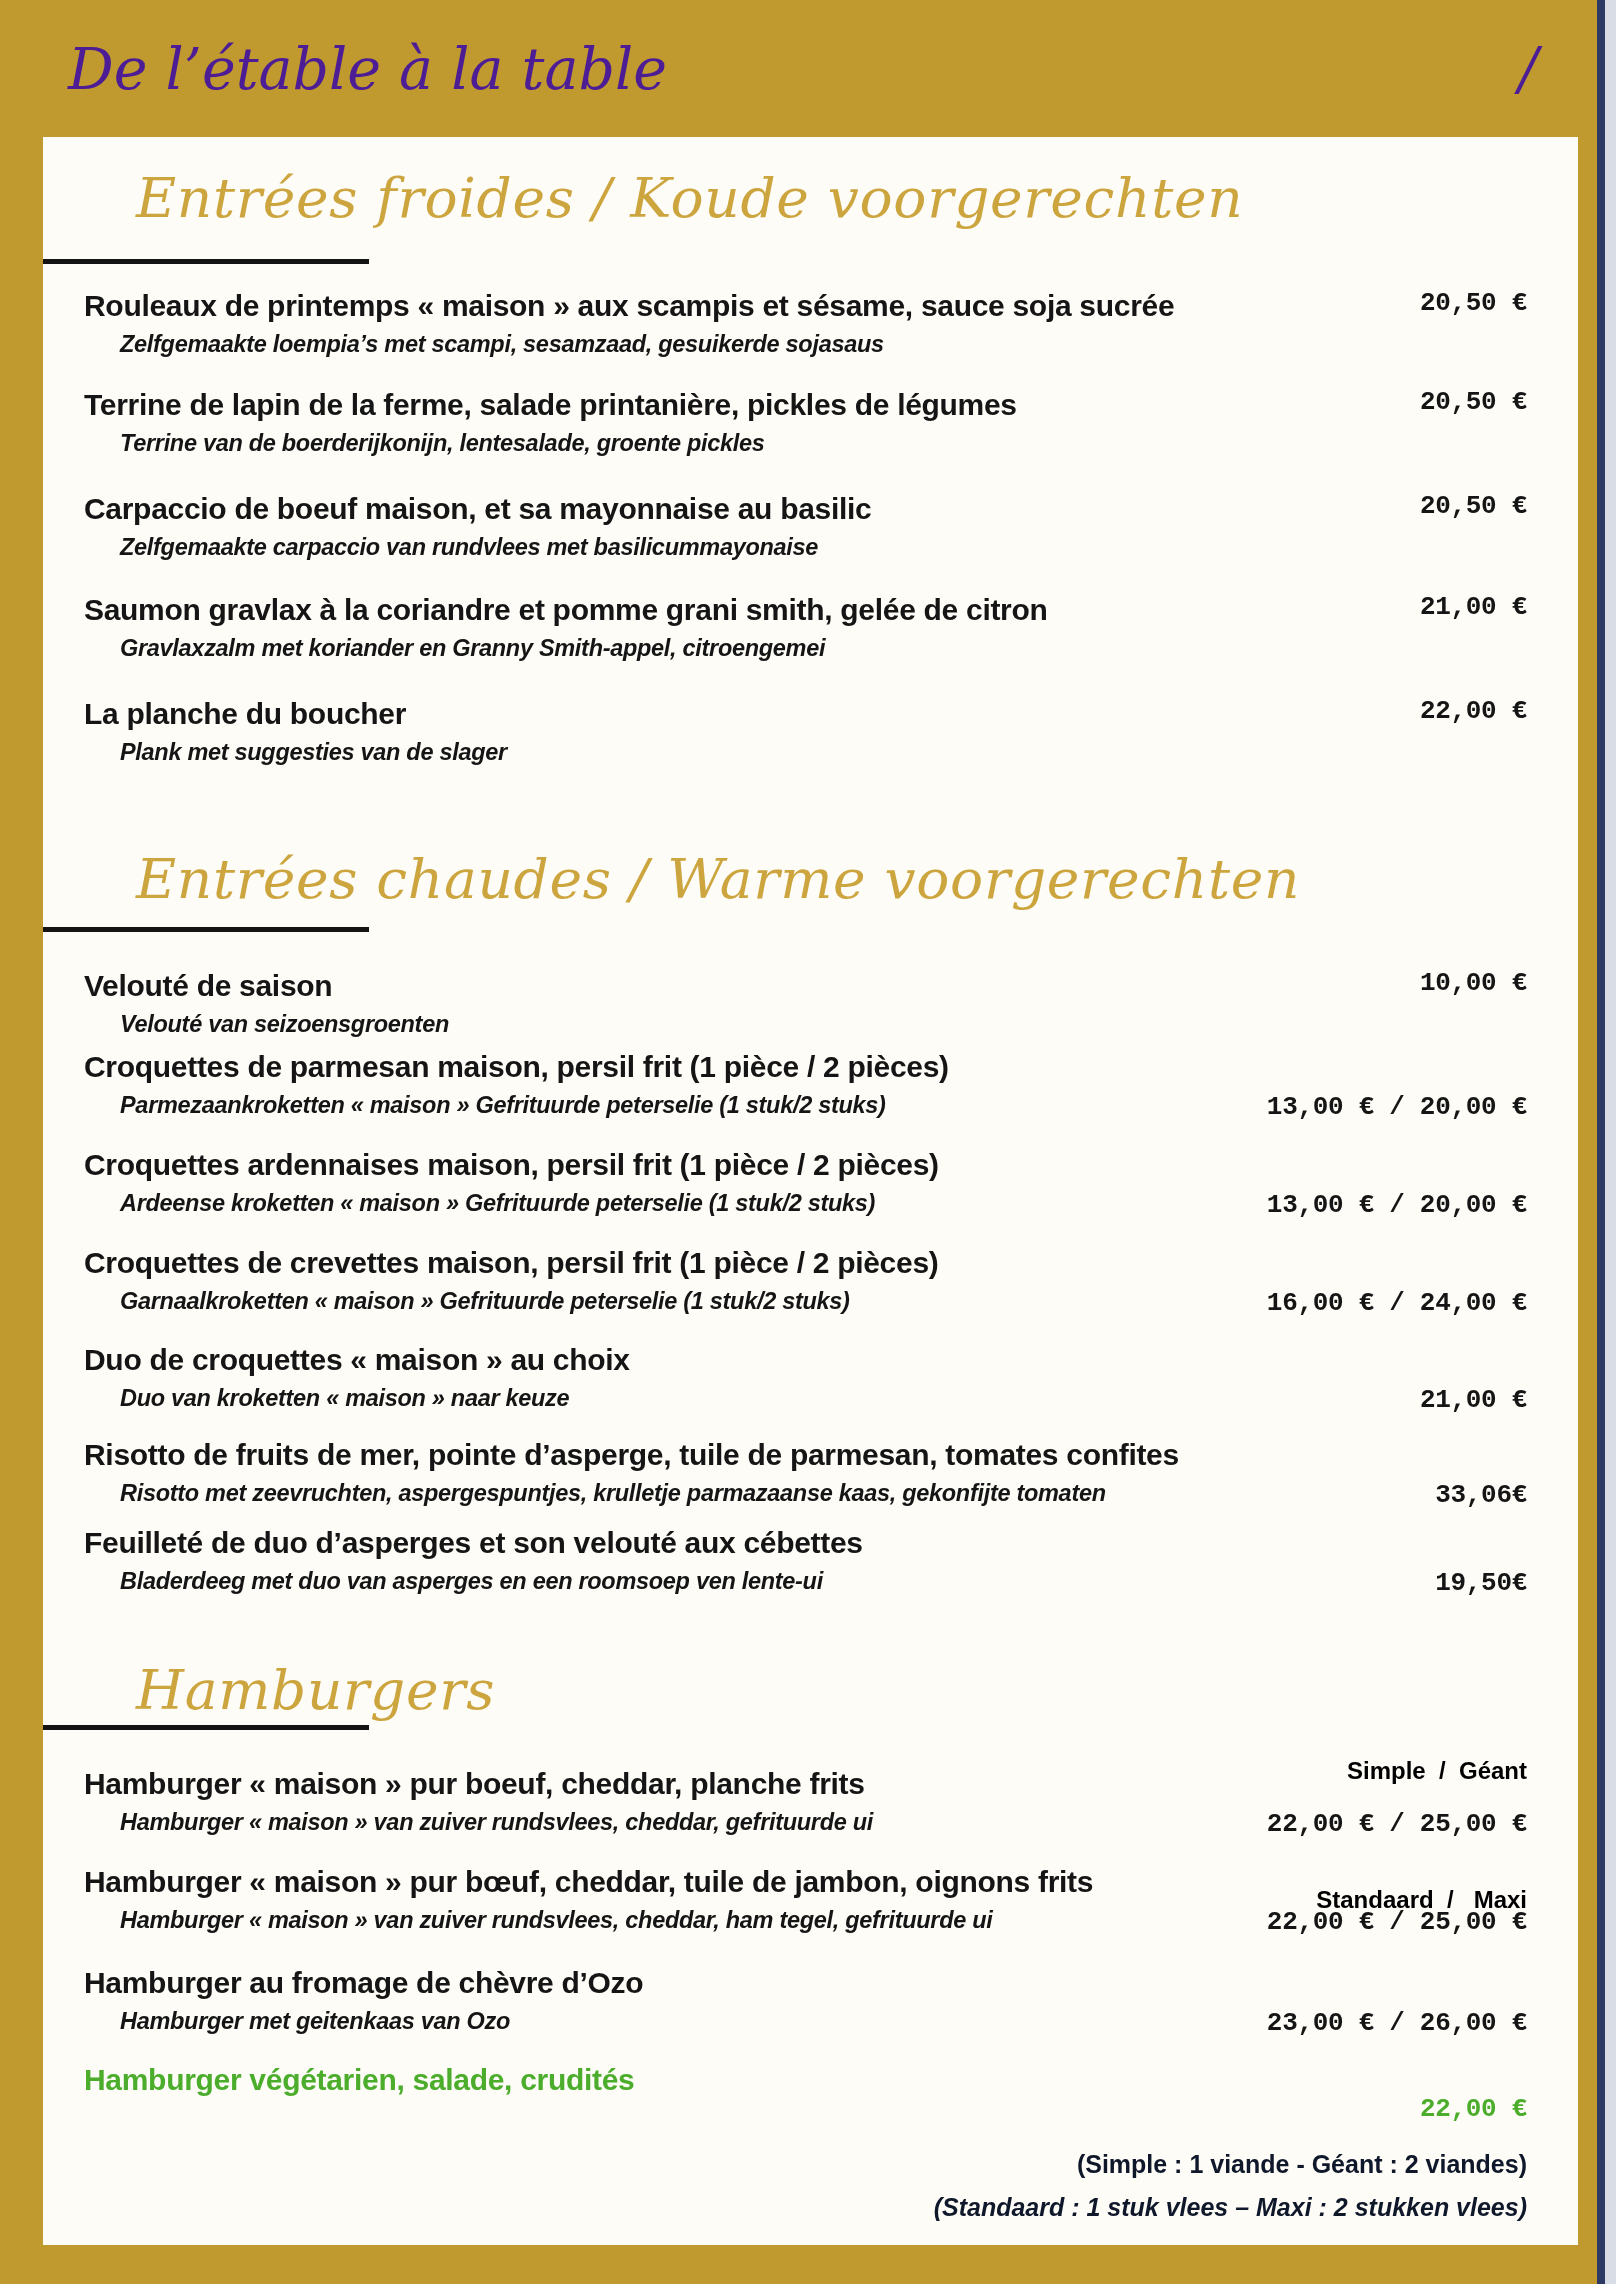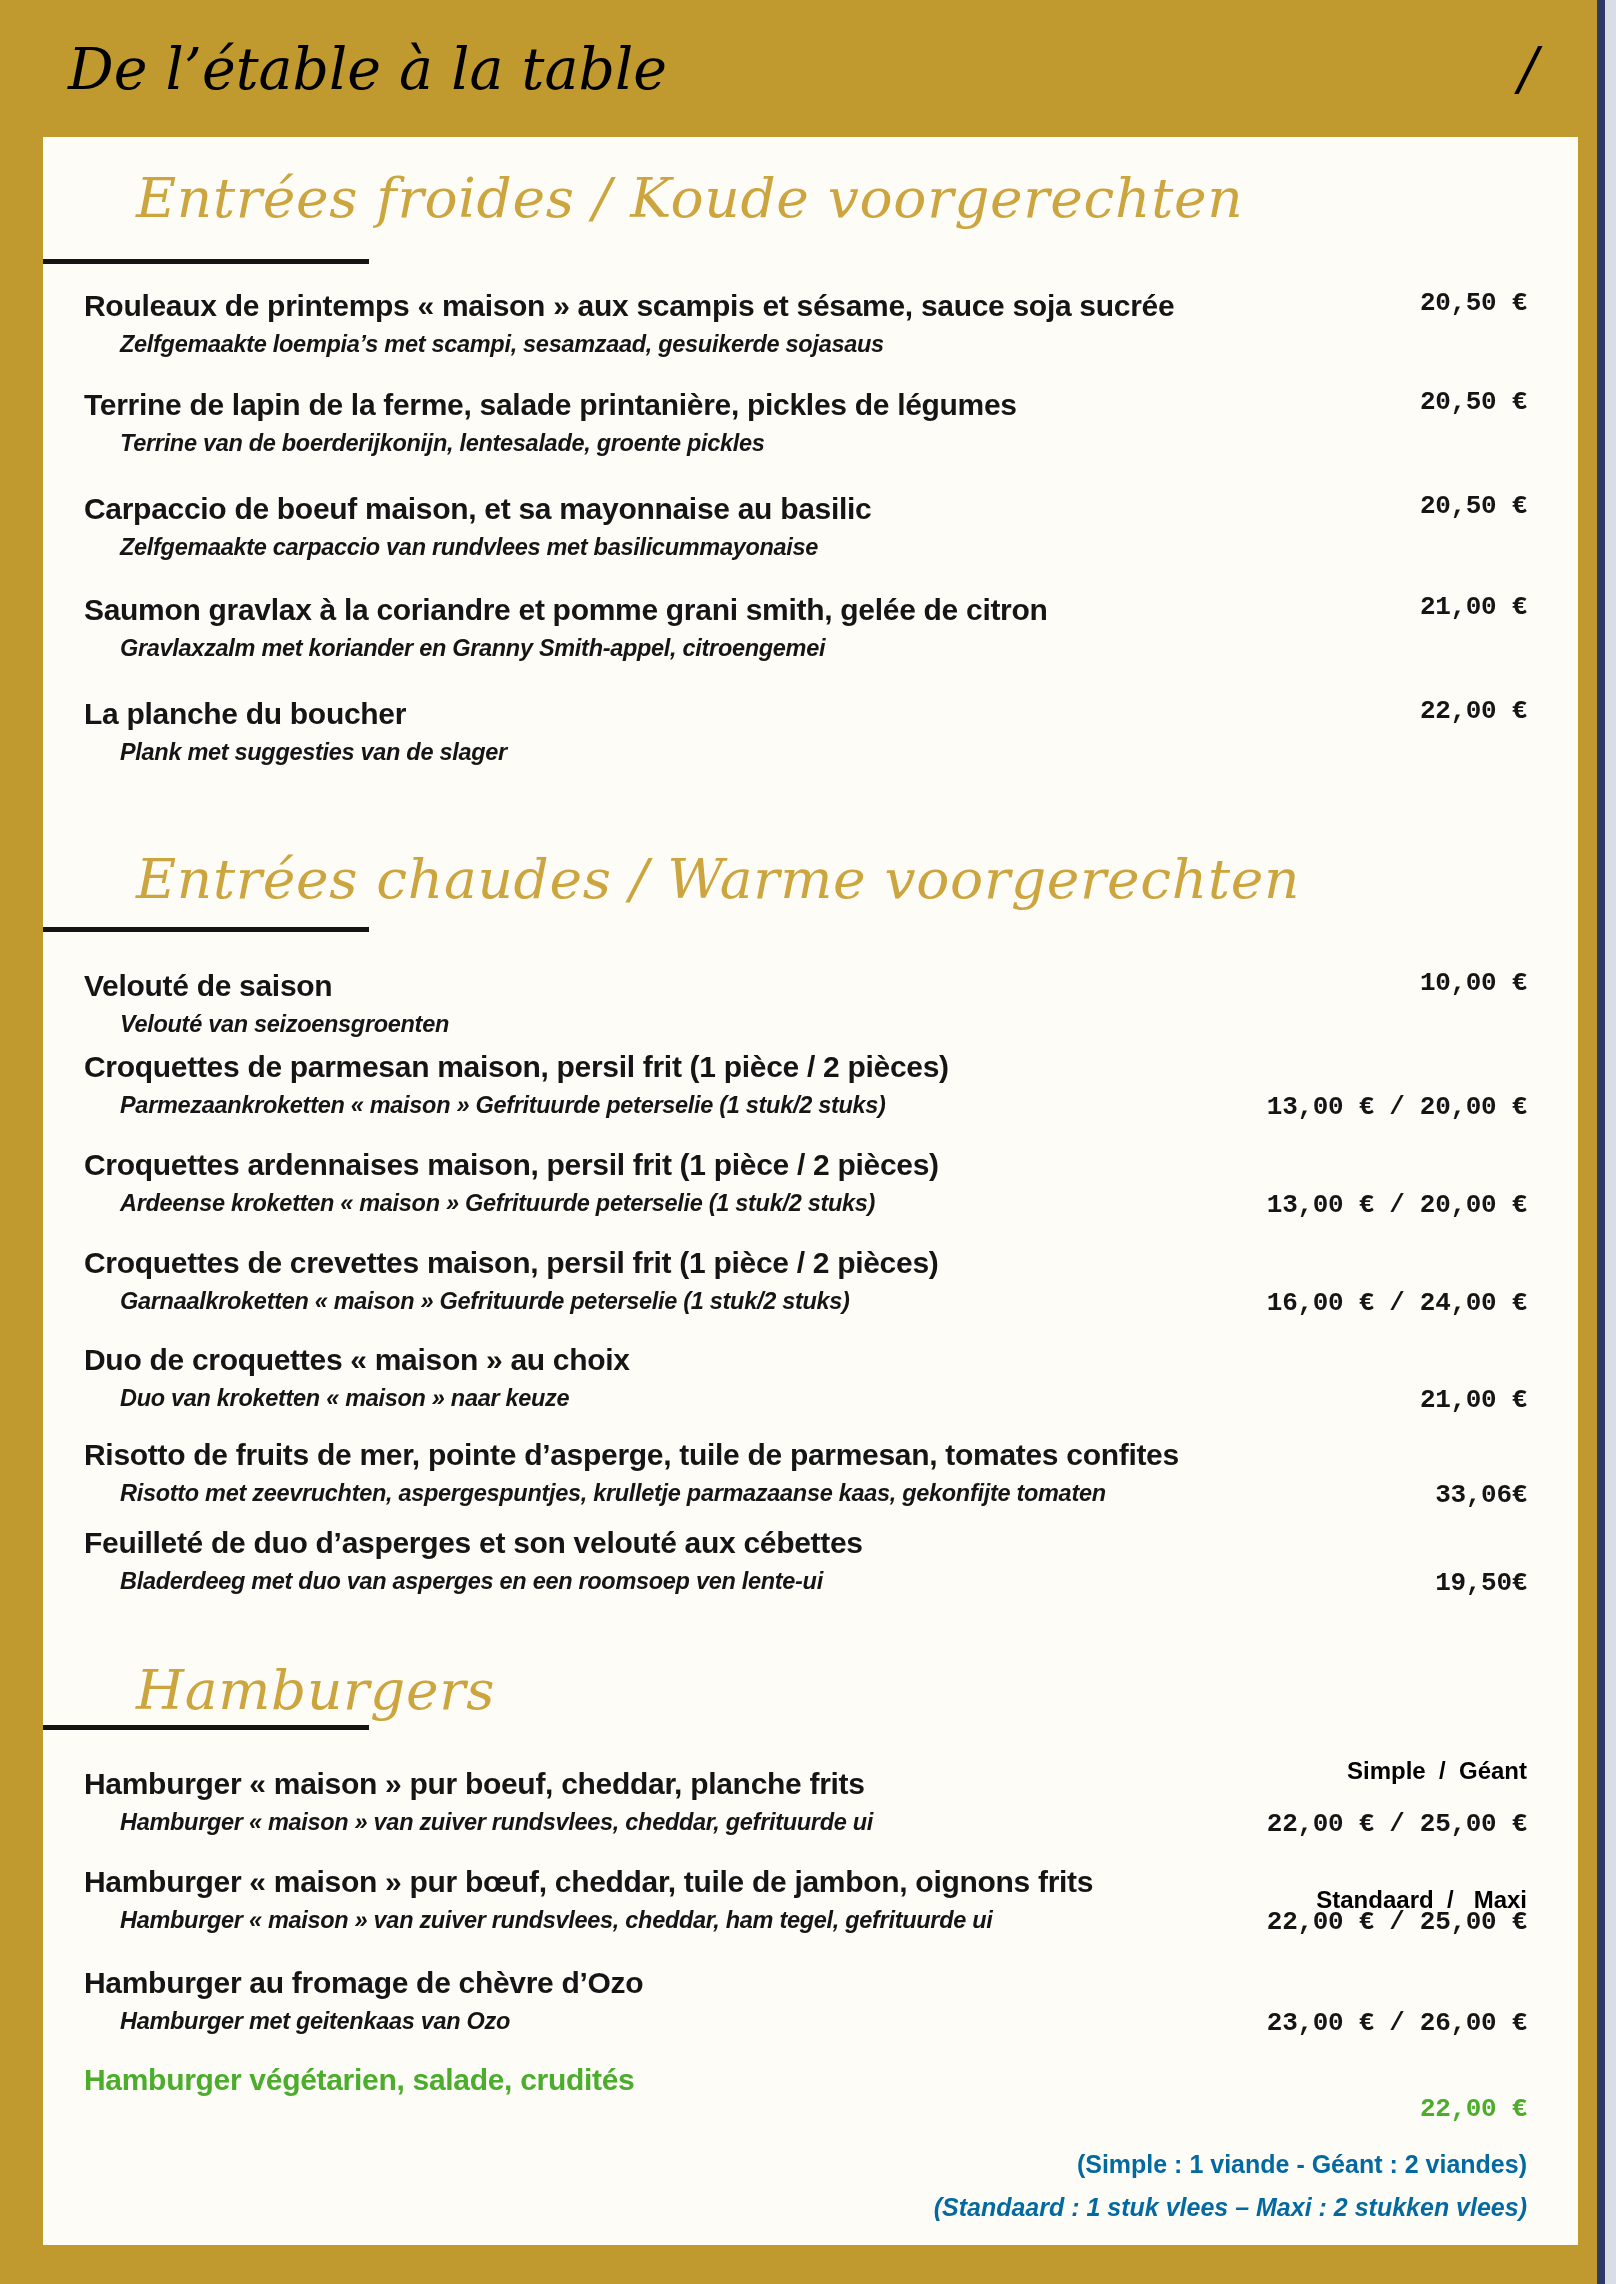--- a/index.html
+++ b/index.html
@@ -13,21 +13,21 @@
   
   .edge-light { position:absolute; top:0; bottom:0; right:0; width:11px; background:#d9dde6; }
   .edge-navy  { position:absolute; top:0; bottom:0; right:11px; width:7.8px; background:#2c3a64; }
 
   
   .banner {
     position:absolute; top:0; left:0; width:1597px; height:137px;
     display:flex; align-items:center; justify-content:space-between;
     padding:0 59px 0 68px; box-sizing:border-box;
     font-family:"DejaVu Serif", serif; font-style:italic;
-    font-size:57px; color:#000000; white-space:nowrap;
+    font-size:57px; color:#4c1d95; white-space:nowrap;
   }
 
   .white {
     position:absolute; left:27px; top:137px; width:1535px; height:2108px;
     background:#fdfcf7;
     margin-left:16px;
   }
 
   .heading {
     position:absolute; left:93px;
@@ -53,21 +53,21 @@
   .p-nl  .price { top:40px; }
   .green .fr, .green .nl, .green .price { color:#4bad2b; }
 
   .size-cols {
     position:absolute; right:51px; top:1526px; text-align:right;
     font-size:24px; font-weight:bold; line-height:43px; color:#000000;
     white-space:pre;
   }
   .note {
     position:absolute; right:51px; top:2006px; text-align:right;
-    font-size:25px; font-weight:bold; line-height:43px; color:#0369a1;
+    font-size:25px; font-weight:bold; line-height:43px; color:#0f172a;
     white-space:nowrap;
   }
   .note .nl-line { font-style:italic; }
 </style>
 </head>
 <body>
 
 <div class="page">
   <div class="edge-navy"></div>
   <div class="edge-light"></div>

